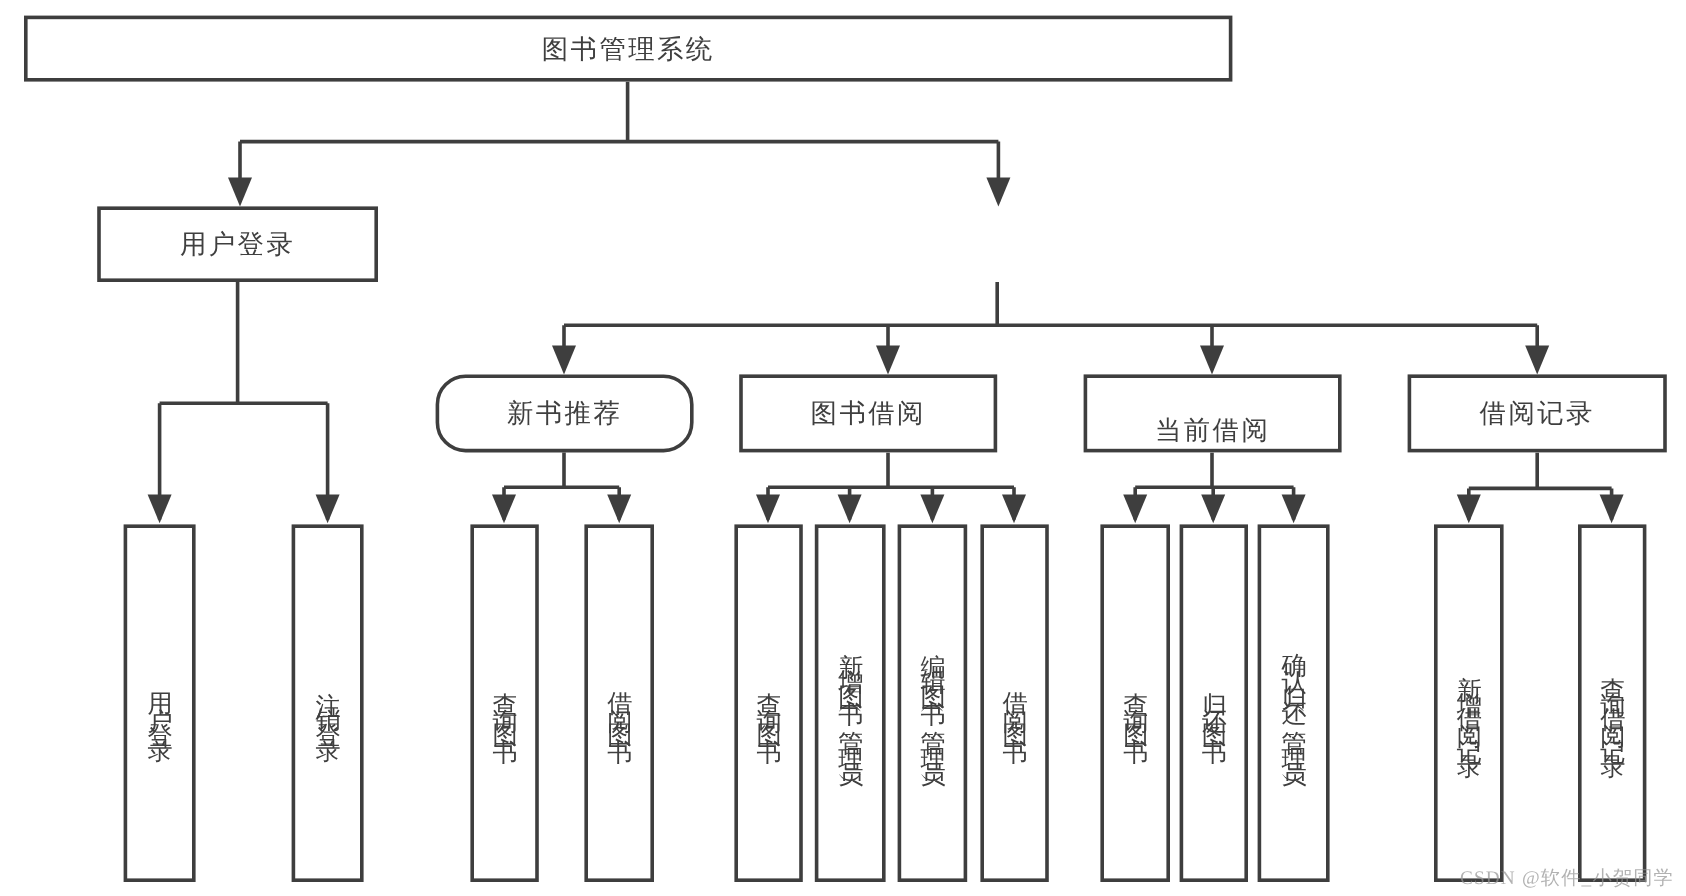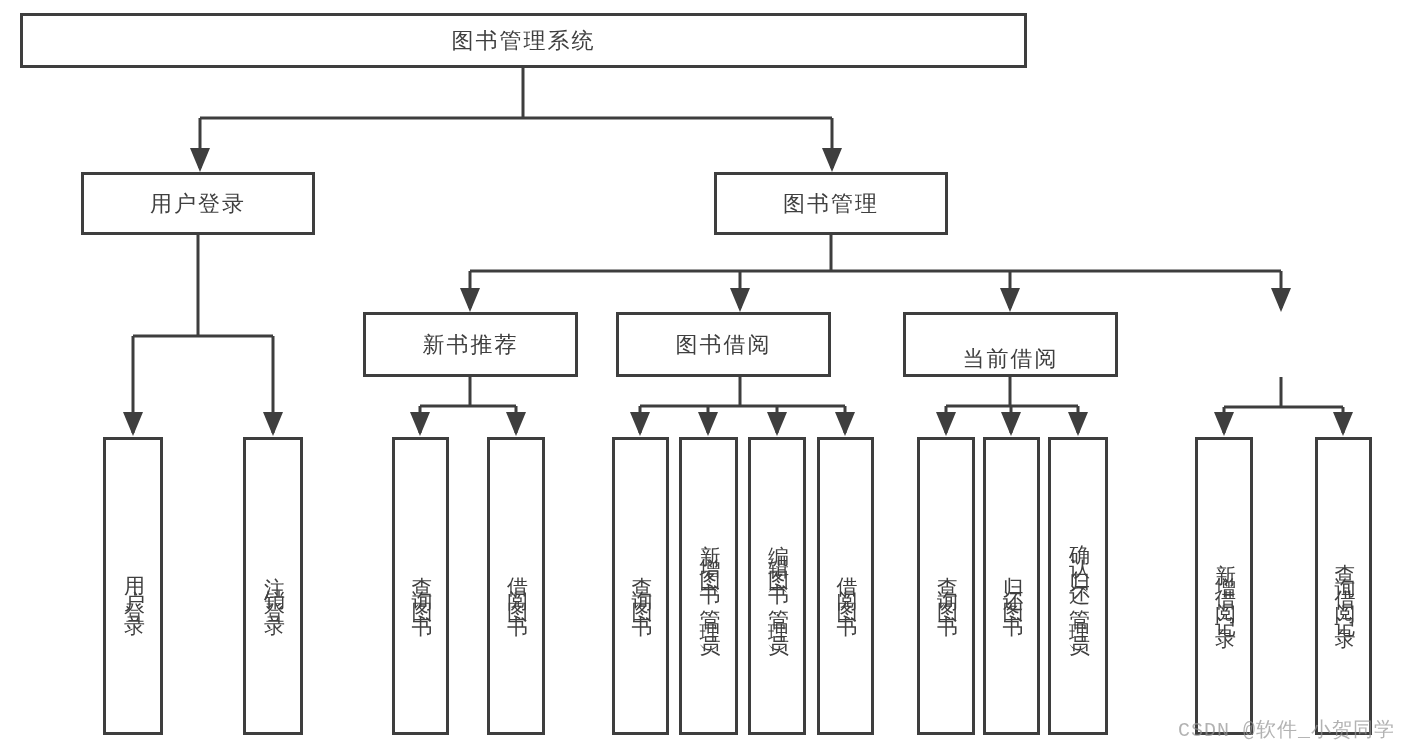--- a/index.html
+++ b/index.html
@@ -1,21 +1,21 @@
 <!DOCTYPE html>
 <html><head>
 <meta charset="utf-8">
 <style>
   html, body { margin: 0; padding: 0; background: #ffffff; }
   .canvas {
     position: relative;
     width: 1405px;
     height: 747px;
     background: #ffffff;
-    font-family: Liberation Mono, monospace;
+    font-family: Liberation Serif, serif;
     overflow: hidden;
   }
   svg.connectors {
     position: absolute;
     left: 0; top: 0;
     width: 1405px; height: 747px;
     z-index: 1;
   }
   .node {
     position: absolute;
@@ -33,21 +33,21 @@
   .node.leaf span {
     writing-mode: vertical-rl;
     letter-spacing: 13px;
     font-size: 21px;
     line-height: 1;
   }
   
   .n-root  { left: 20px;  top: 13px;  width: 1007px; height: 55px; }
   .n-l2a   { left: 81px;  top: 172px; width: 234px;  height: 63px; }
   .n-l2b   { left: 714px; top: 172px; width: 234px;  height: 63px; }
-  .n-l3a   { left: 363px; top: 312px; width: 215px;  height: 65px; }
+  .n-l3a   { left: 363px; top: 312px; width: 215px;  height: 65px; border-radius: 25px; }
   .n-l3b   { left: 616px; top: 312px; width: 215px;  height: 65px; }
   .n-l3c   { left: 903px; top: 312px; width: 215px;  height: 65px; align-items: flex-end; }
   .n-l3d   { left: 1173px;top: 312px; width: 216px;  height: 65px; }
   .lf      { top: 437px; height: 298px; }
   .lf-a1   { left: 103px;  width: 60px; }
   .lf-a2   { left: 243px;  width: 60px; }
   .lf-b1   { left: 392px;  width: 57px; }
   .lf-b2   { left: 487px;  width: 58px; }
   .lf-c1   { left: 612px;  width: 57px; }
   .lf-c2   { left: 679px;  width: 59px; }
@@ -55,21 +55,21 @@
   .lf-c4   { left: 817px;  width: 57px; }
   .lf-d1   { left: 917px;  width: 58px; }
   .lf-d2   { left: 983px;  width: 57px; }
   .lf-d3   { left: 1048px; width: 60px; }
   .lf-e1   { left: 1195px; width: 58px; }
   .lf-e2   { left: 1315px; width: 57px; }
   .watermark {
     position: absolute;
     right: 10px;
     bottom: 4px;
-    font-size: 20px;
+    font-size: 16px;
     color: rgba(148, 148, 148, 0.72);
     letter-spacing: 1px;
     z-index: 6;
     white-space: nowrap;
   }
 </style>
 </head>
 <body>
 
 <div class="canvas">
@@ -107,32 +107,32 @@
     </g>
   </svg>
 
   <div class="node n-root">
     <span>图书管理系统</span>
   </div>
 
   <div class="node n-l2a">
     <span>用户登录</span>
   </div>
-  <div class="node n-l2b">
-    <span>图书管理</span>
-  </div>
 
   <div class="node n-l3a">
     <span>新书推荐</span>
   </div>
   <div class="node n-l3b">
     <span>图书借阅</span>
   </div>
   <div class="node n-l3c">
     <span>当前借阅</span>
+  </div>
+  <div class="node n-l3d">
+    <span>借阅记录</span>
   </div>
 
   <div class="node leaf lf lf-a1">
     <span>用户登录</span>
   </div>
   <div class="node leaf lf lf-a2">
     <span>注销登录</span>
   </div>
 
   <div class="node leaf lf lf-b1">

